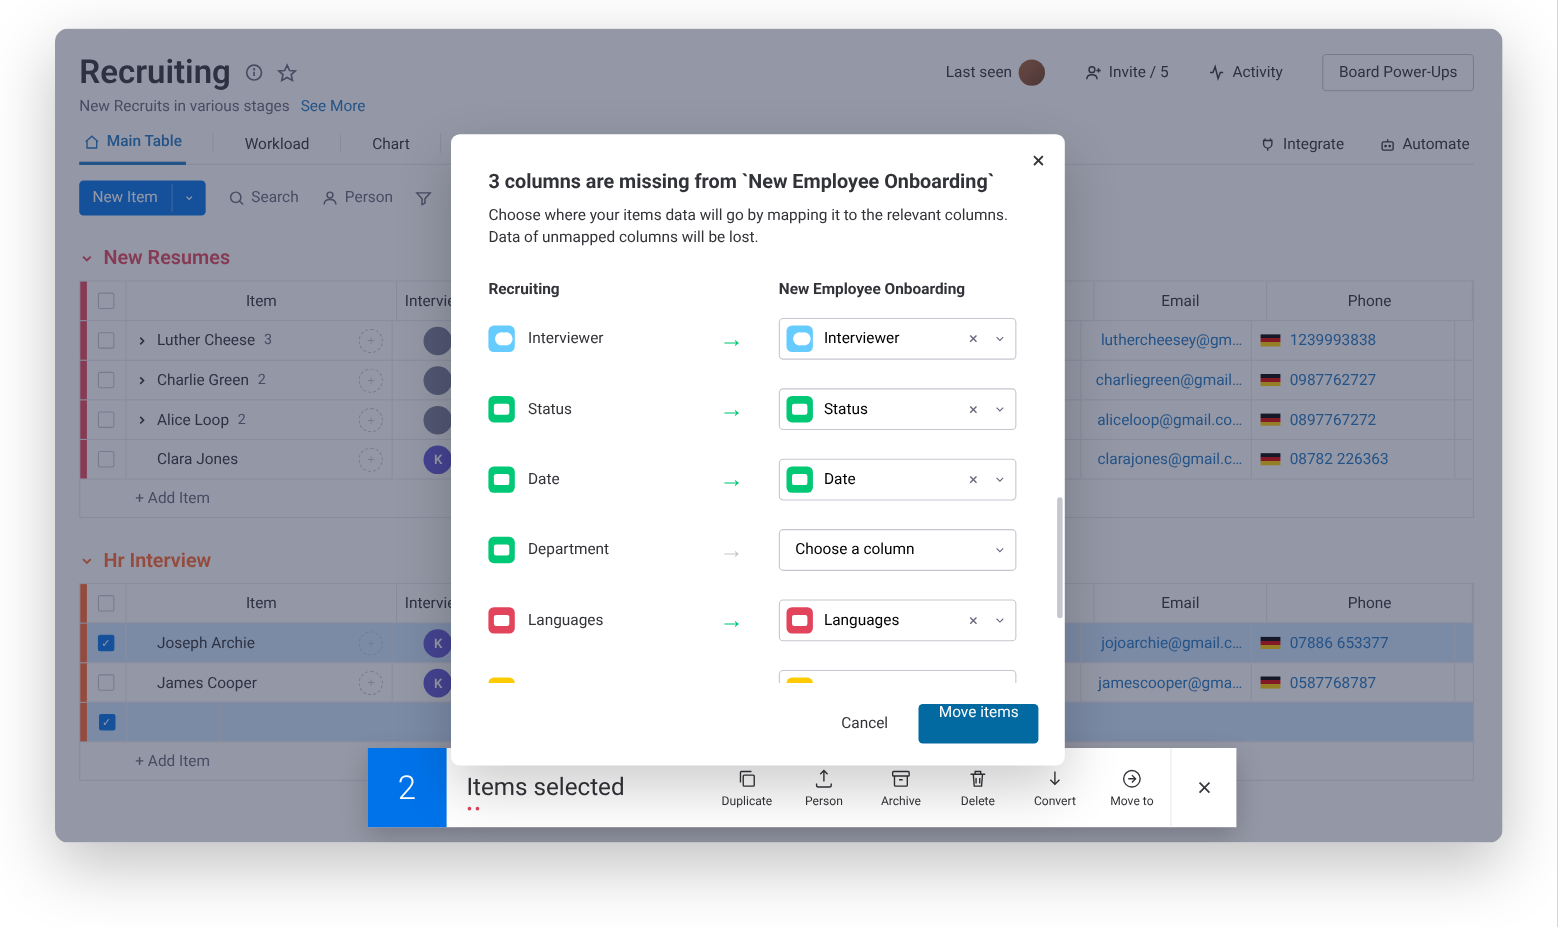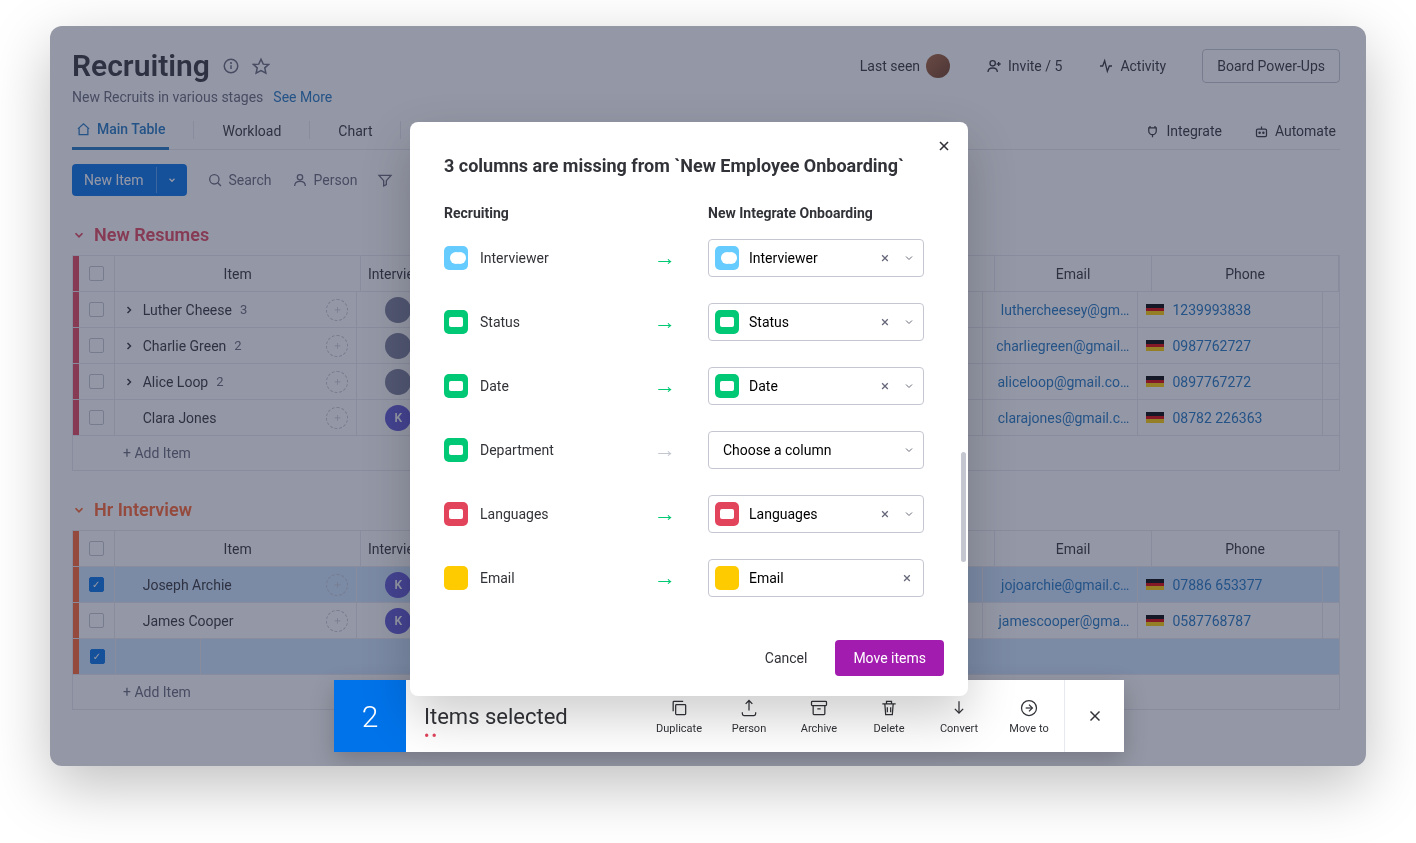--- a/index.html
+++ b/index.html
@@ -101,21 +101,21 @@
   .arrow { width:54px; color:#00c875; font-size:22px; text-align:left; }
   .arrow.mute { color:#c5c7d0; }
   .dst { flex:1; }
   .dropdown { width:216px; height:38px; border:1px solid #c5c7d0; border-radius:4px; display:flex; align-items:center; padding:0 8px 0 6px; gap:10px; font-size:14px; cursor:pointer; background:#fff; }
   .dropdown .ddlabel { flex:1; }
   .dd-x { color:#676879; font-size:15px; padding:2px 4px; cursor:pointer; }
   .dd-caret { color:#676879; }
   .dropdown.nochoice { padding-left:14px; }
   .m-footer { display:flex; justify-content:flex-end; gap:12px; padding:18px 24px 20px; border-top:1px solid transparent; }
   .btn-cancel { padding:10px 16px; font-size:14px; color:#323338; cursor:pointer; border-radius:4px; }
-  .btn-move { padding:10px 18px; font-size:14px; color:#fff; background:#a21caf; border-radius:4px; cursor:pointer; }
+  .btn-move { padding:0 18px; font-size:14px; color:#fff; background:#0369a1; border-radius:4px; cursor:pointer; }
   .scroll-edge { position:absolute; right:2px; top:330px; width:5px; height:110px; background:#c5c7d0; border-radius:3px; }
 
   svg { display:block; }
 </style>
 </head>
 <body>
 
 <div class="frame">
   <div class="app">
 
@@ -500,24 +500,25 @@
 
   <div class="modal">
     <div class="m-close">
       <svg width="16" height="16" viewBox="0 0 24 24" fill="none" stroke="currentColor" stroke-width="2.5">
           <line x1="6" y1="6" x2="18" y2="18"></line>
           <line x1="18" y1="6" x2="6" y2="18"></line>
         </svg>
     </div>
     <div class="m-body">
       <div class="m-title">3 columns are missing from `New Employee Onboarding`</div>
+      <div class="m-sub">Choose where your items data will go by mapping it to the relevant columns. Data of unmapped columns will be lost.</div>
       <div class="m-colhead">
         <div class="col-left">Recruiting</div>
         <div class="col-mid"></div>
-        <div class="col-right">New Integrate Onboarding</div>
+        <div class="col-right">New Employee Onboarding</div>
       </div>
       <div class="maprows" id="maprows">
           <div class="maprow">
      <div class="src">
        <span class="colicon people">
                 <span class="colicon-inner"></span>
               </span>
        <span>Interviewer</span>
      </div>
      <div class="arrow">→</div>

